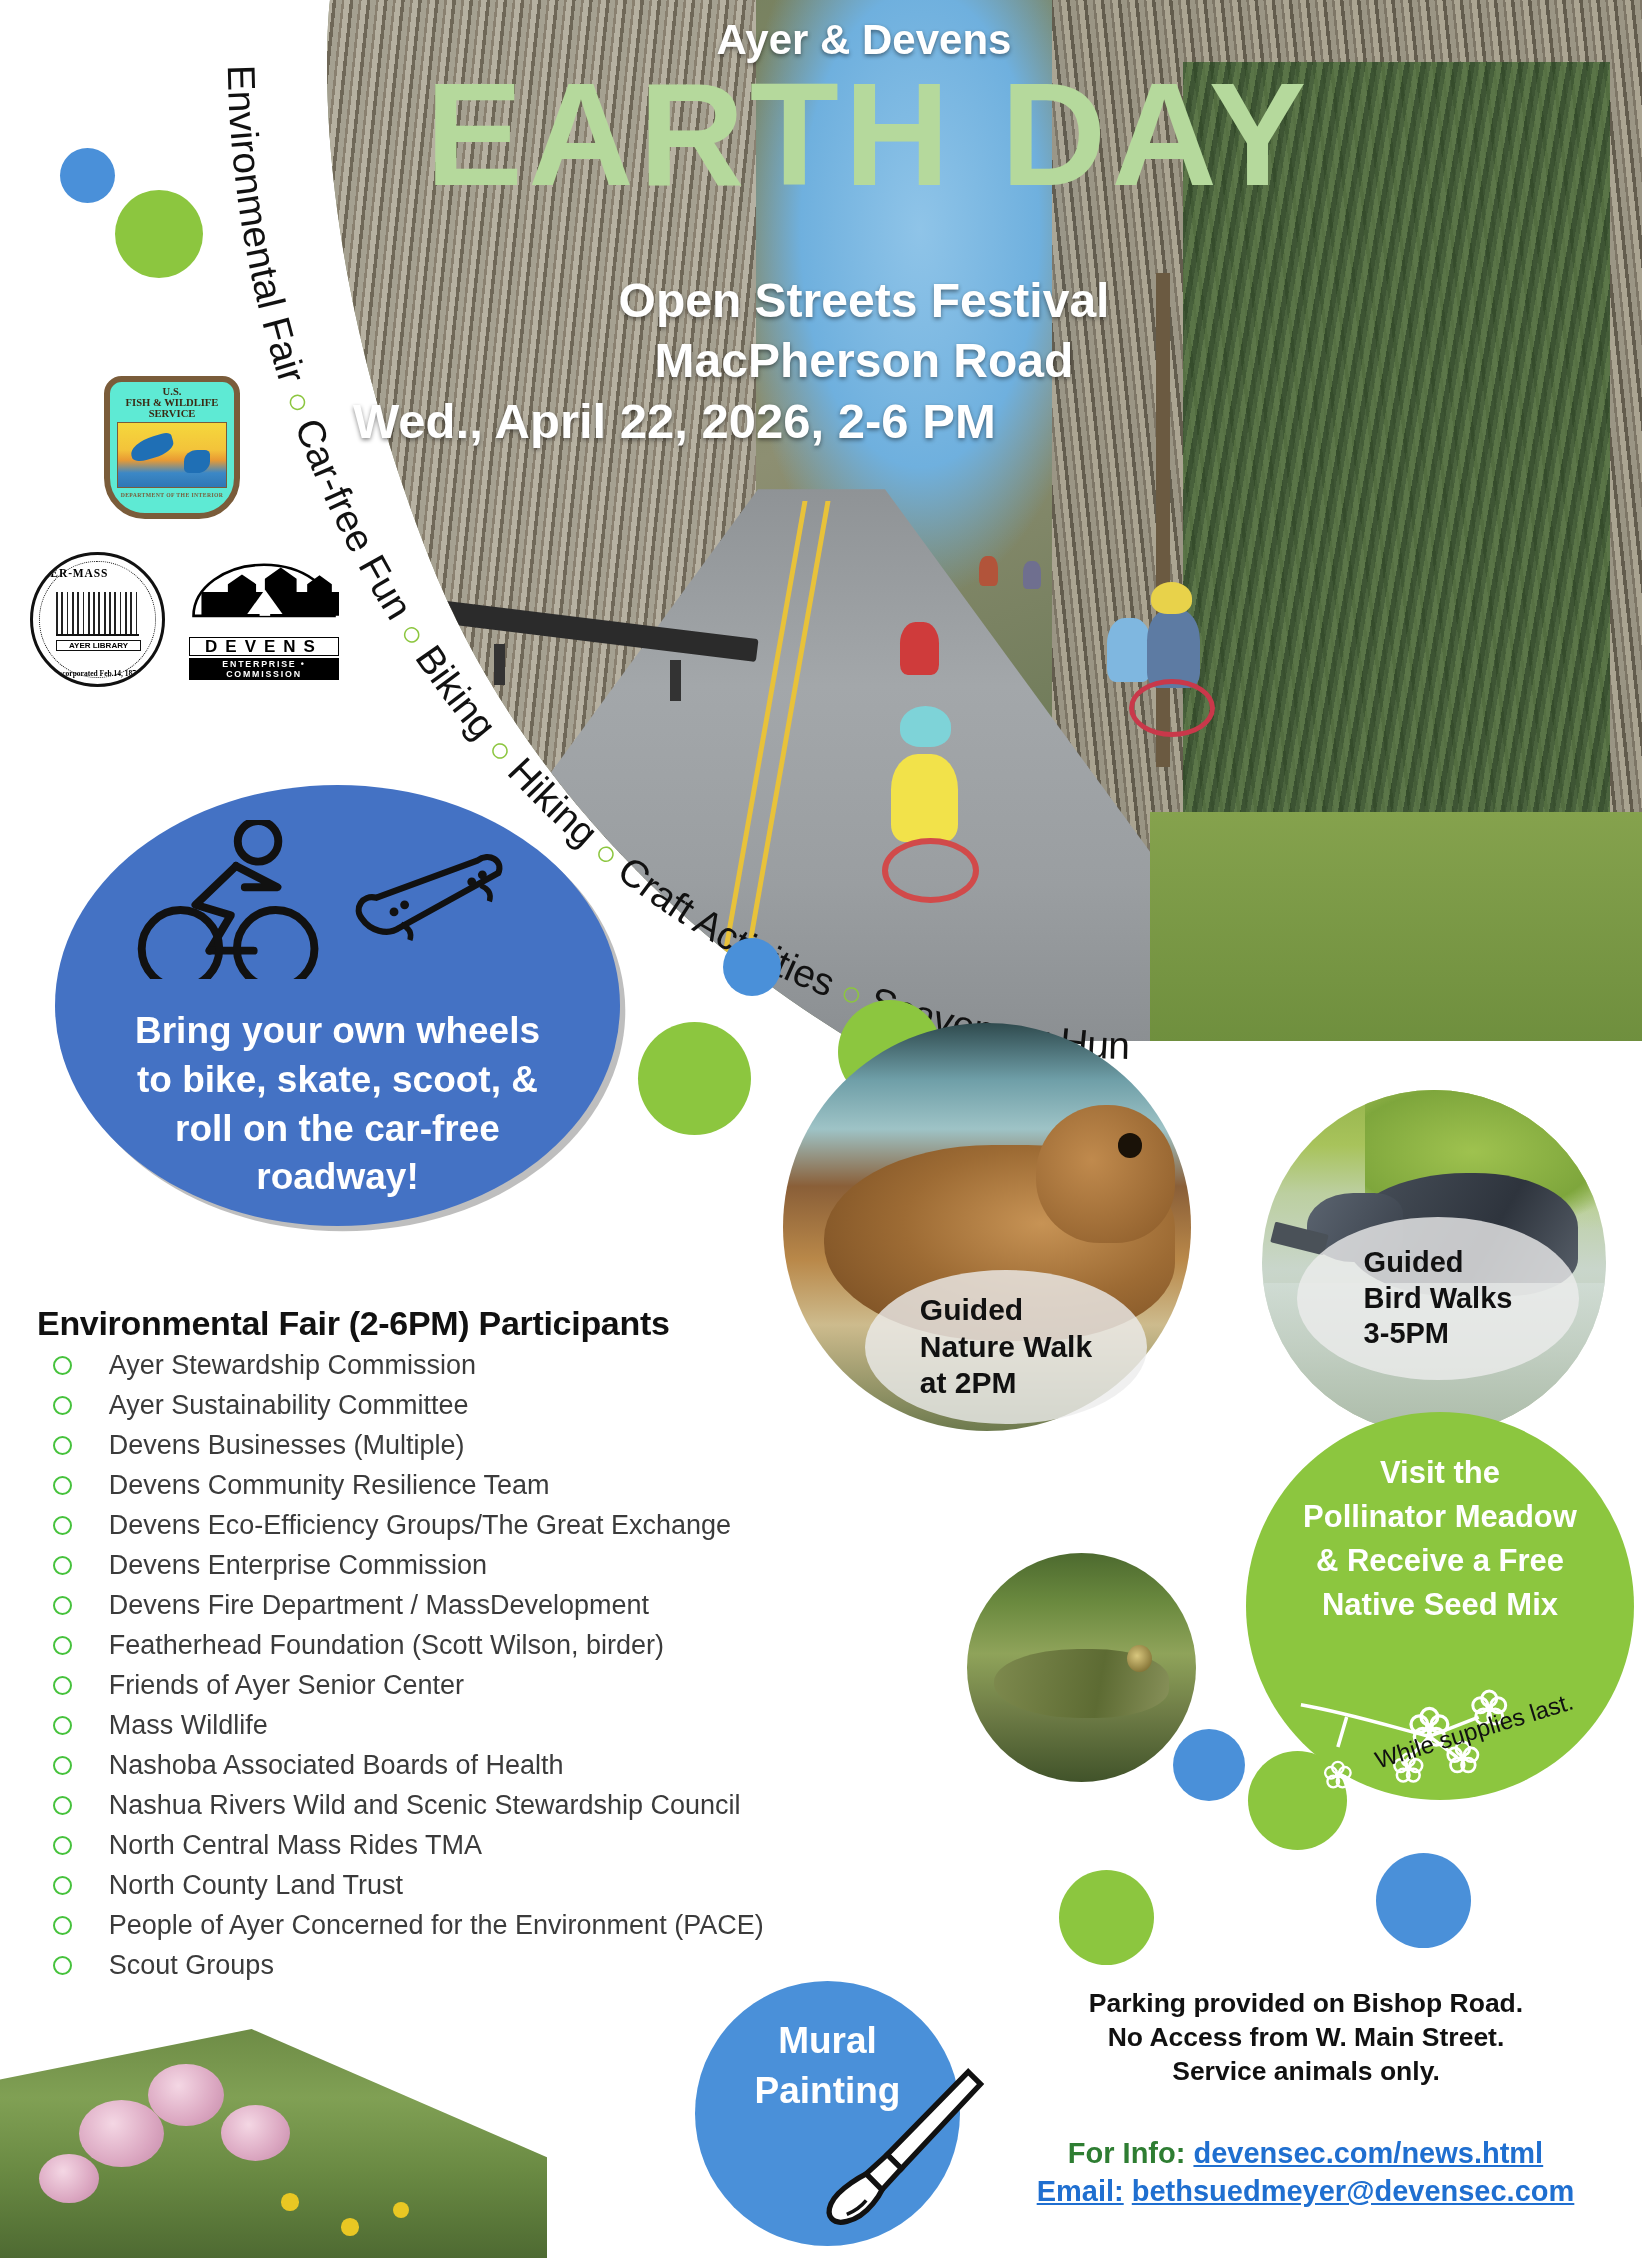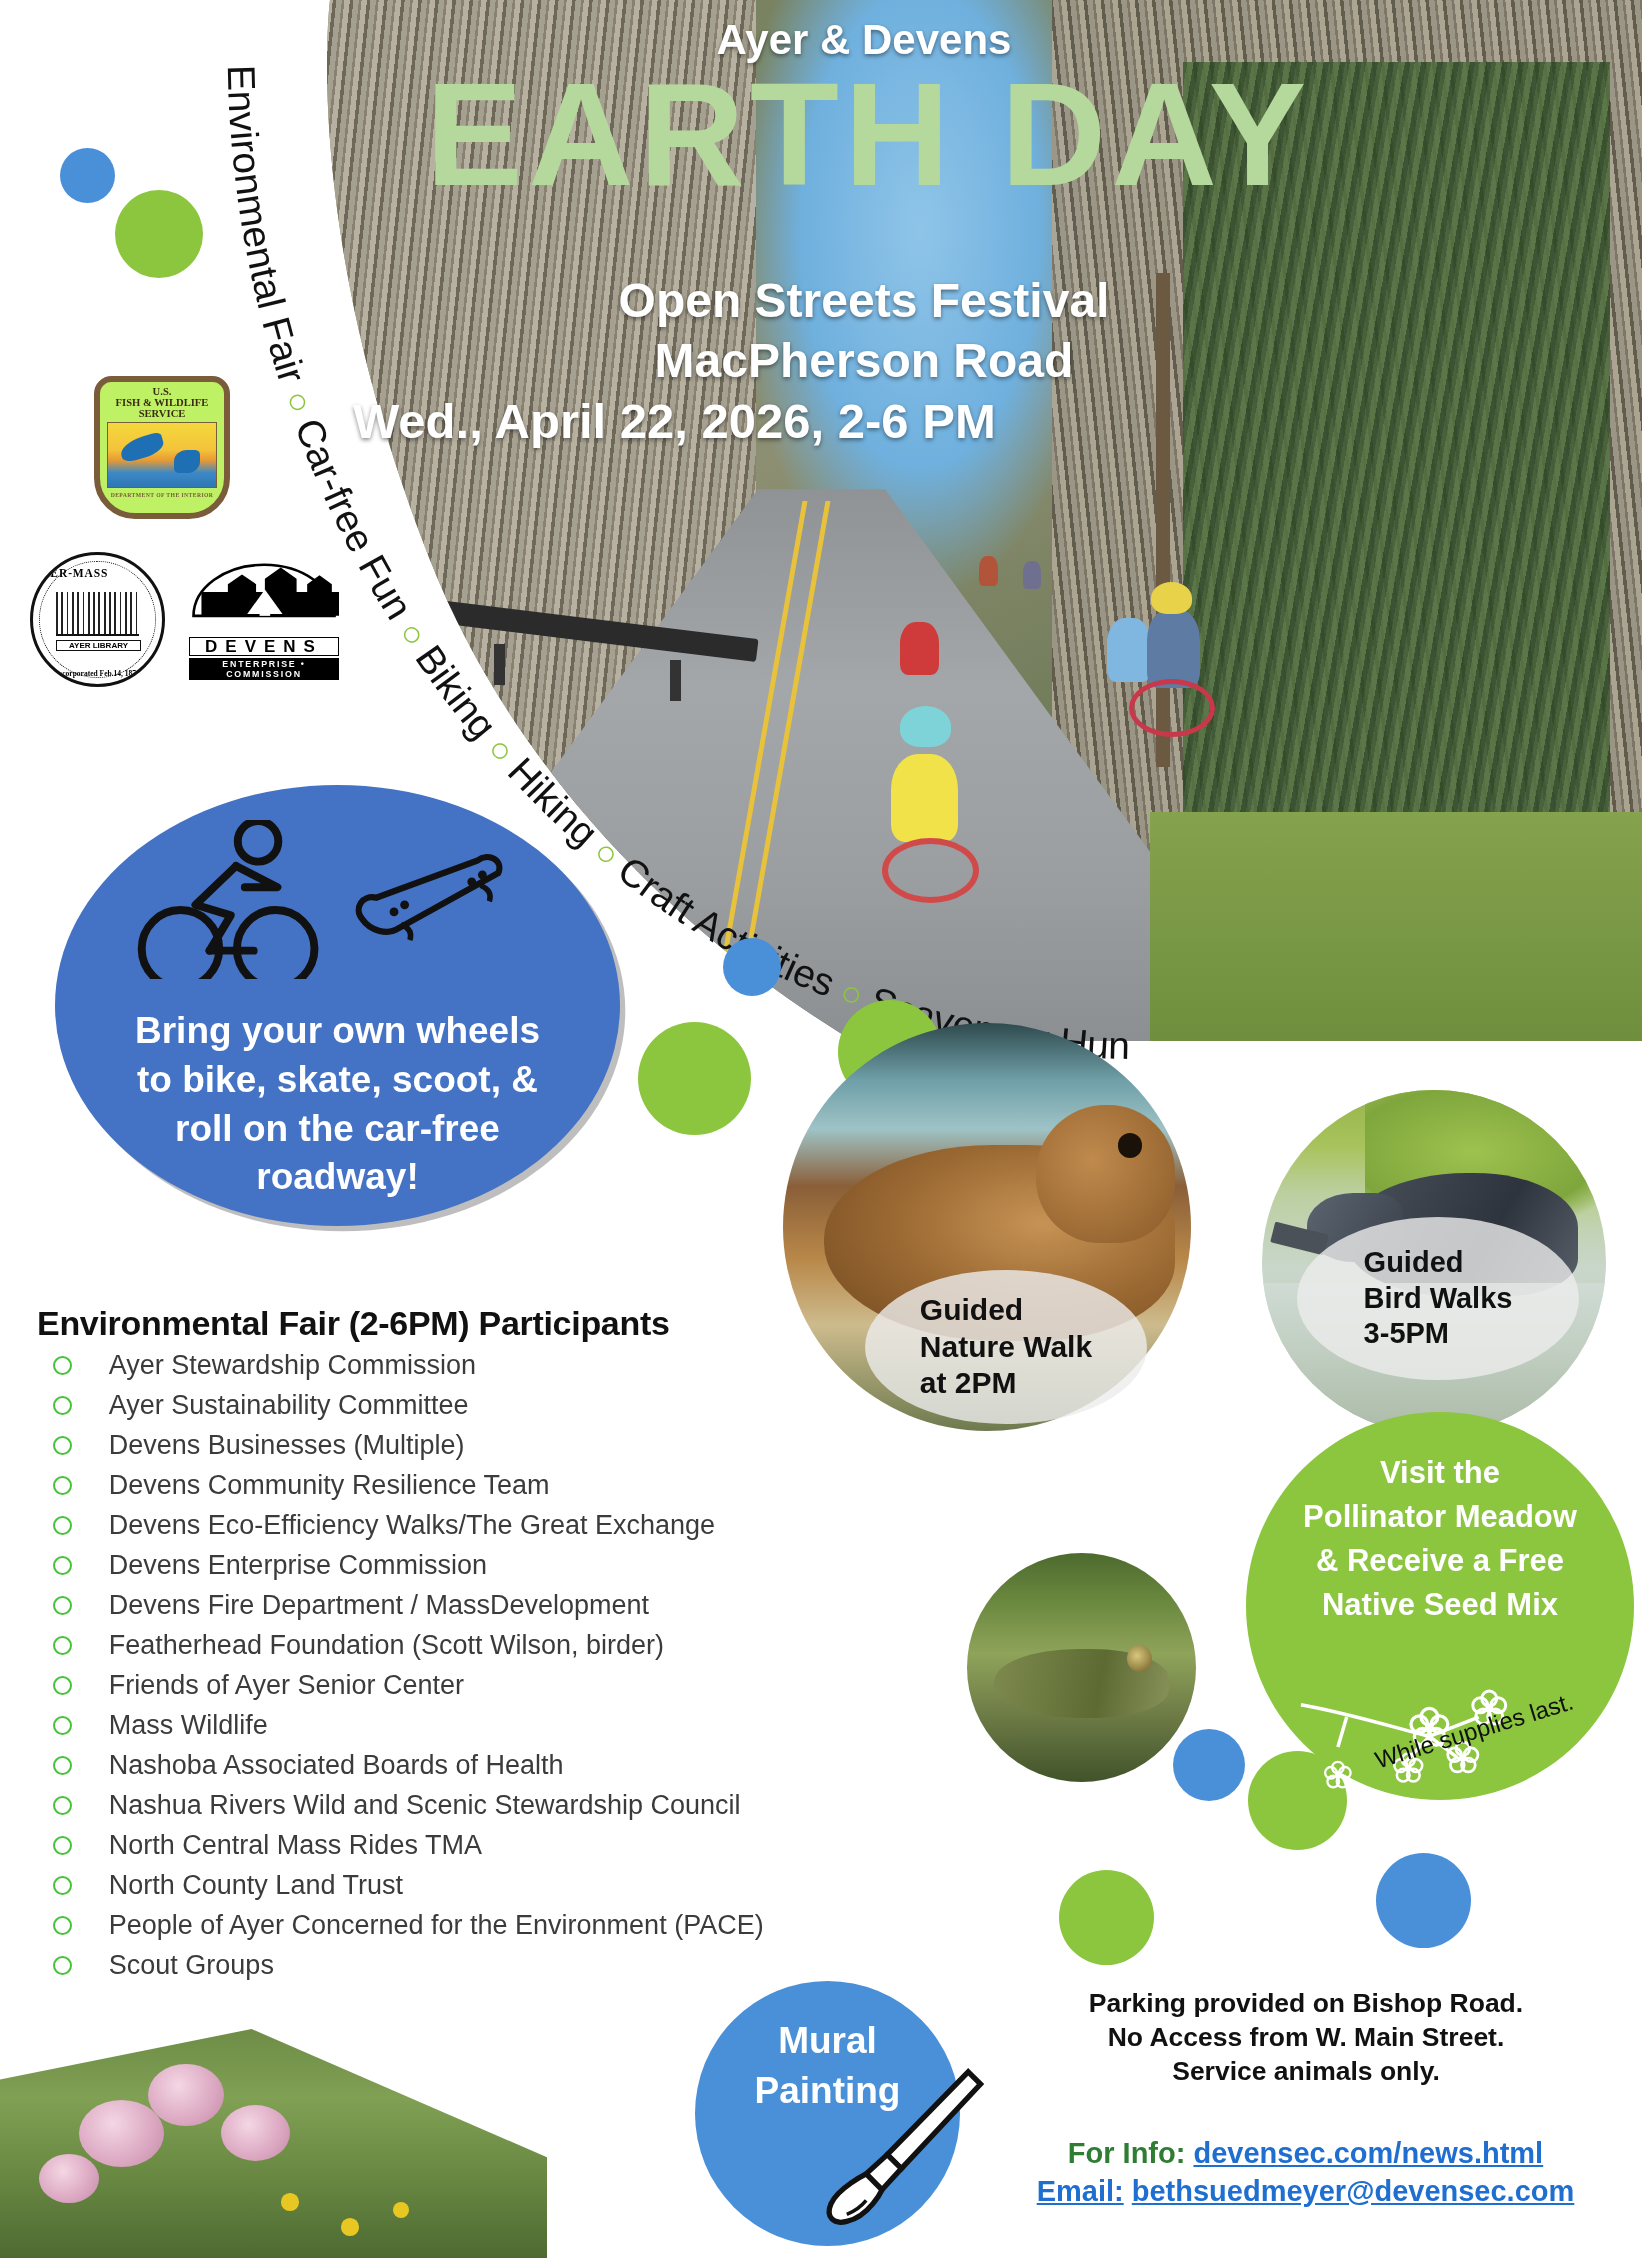--- a/index.html
+++ b/index.html
@@ -235,21 +235,21 @@
   <div class="dot" style="left:60px;top:148px;width:55px;height:55px;background:#4a90d9;"></div>
   <div class="dot" style="left:115px;top:190px;width:88px;height:88px;background:#8cc63f;"></div>
   <div class="dot" style="left:723px;top:938px;width:58px;height:58px;background:#4a90d9;"></div>
   <div class="dot" style="left:638px;top:1022px;width:113px;height:113px;background:#8cc63f;"></div>
   <div class="dot" style="left:838px;top:1000px;width:104px;height:104px;background:#8cc63f;"></div>
   <div class="dot" style="left:1173px;top:1729px;width:72px;height:72px;background:#4a90d9;"></div>
   <div class="dot" style="left:1248px;top:1751px;width:99px;height:99px;background:#8cc63f;"></div>
   <div class="dot" style="left:1059px;top:1870px;width:95px;height:95px;background:#8cc63f;"></div>
   <div class="dot" style="left:1376px;top:1853px;width:95px;height:95px;background:#4a90d9;"></div>
 
-  <div style="position:absolute;left:94px;top:376px;width:124px;height:131px;border:6.2px solid #7a5c3a;border-radius:17.6px 17.6px 41px 41px;background:#bef264;overflow:hidden;">
+  <div style="position:absolute;left:104px;top:376px;width:124px;height:131px;border:6.2px solid #7a5c3a;border-radius:17.6px 17.6px 41px 41px;background:#5eead4;overflow:hidden;">
     <div style="text-align:center;font-size:10.6px;font-weight:bold;color:#3b2a14;font-family:'Liberation Serif',serif;margin-top:3.5px;">U.S.</div>
     <div style="text-align:center;font-size:10.6px;font-weight:bold;color:#3b2a14;font-family:'Liberation Serif',serif;">FISH &amp; WILDLIFE</div>
     <div style="text-align:center;font-size:10.6px;font-weight:bold;color:#3b2a14;font-family:'Liberation Serif',serif;">SERVICE</div>
     <div style="margin:3.5px 7px 0;height:64px;border:1.8px solid #7a5c3a;background:linear-gradient(to bottom,#f5d83c 0%,#f3c33a 42%,#e99a33 58%,#3c88c6 78%,#2f77b5 100%);position:relative;overflow:hidden;">
       <div style="position:absolute;left:12.4px;top:14px;width:44px;height:21px;background:#1f6fb5;border-radius:60% 20% 50% 30%;transform:rotate(-16deg);"></div>
       <div style="position:absolute;right:16px;bottom:14px;width:26.5px;height:23px;background:#1f6fb5;border-radius:50% 20% 50% 20%;"></div>
     </div>
     <div style="text-align:center;font-size:5.7px;font-weight:bold;color:#7a5c3a;letter-spacing:0.4px;margin-top:3.5px;font-family:'Liberation Serif',serif;">DEPARTMENT OF THE INTERIOR</div>
   </div>
 
@@ -313,21 +313,21 @@
     <div class="fair-row">
         <span class="fair-bullet"></span>
         <span class="fair-label">Devens Businesses (Multiple)</span>
       </div>
     <div class="fair-row">
         <span class="fair-bullet"></span>
         <span class="fair-label">Devens Community Resilience Team</span>
       </div>
     <div class="fair-row">
         <span class="fair-bullet"></span>
-        <span class="fair-label">Devens Eco-Efficiency Walks/The Great Exchange</span>
+        <span class="fair-label">Devens Eco-Efficiency Groups/The Great Exchange</span>
       </div>
     <div class="fair-row">
         <span class="fair-bullet"></span>
         <span class="fair-label">Devens Enterprise Commission</span>
       </div>
     <div class="fair-row">
         <span class="fair-bullet"></span>
         <span class="fair-label">Devens Fire Department / MassDevelopment</span>
       </div>
     <div class="fair-row">

